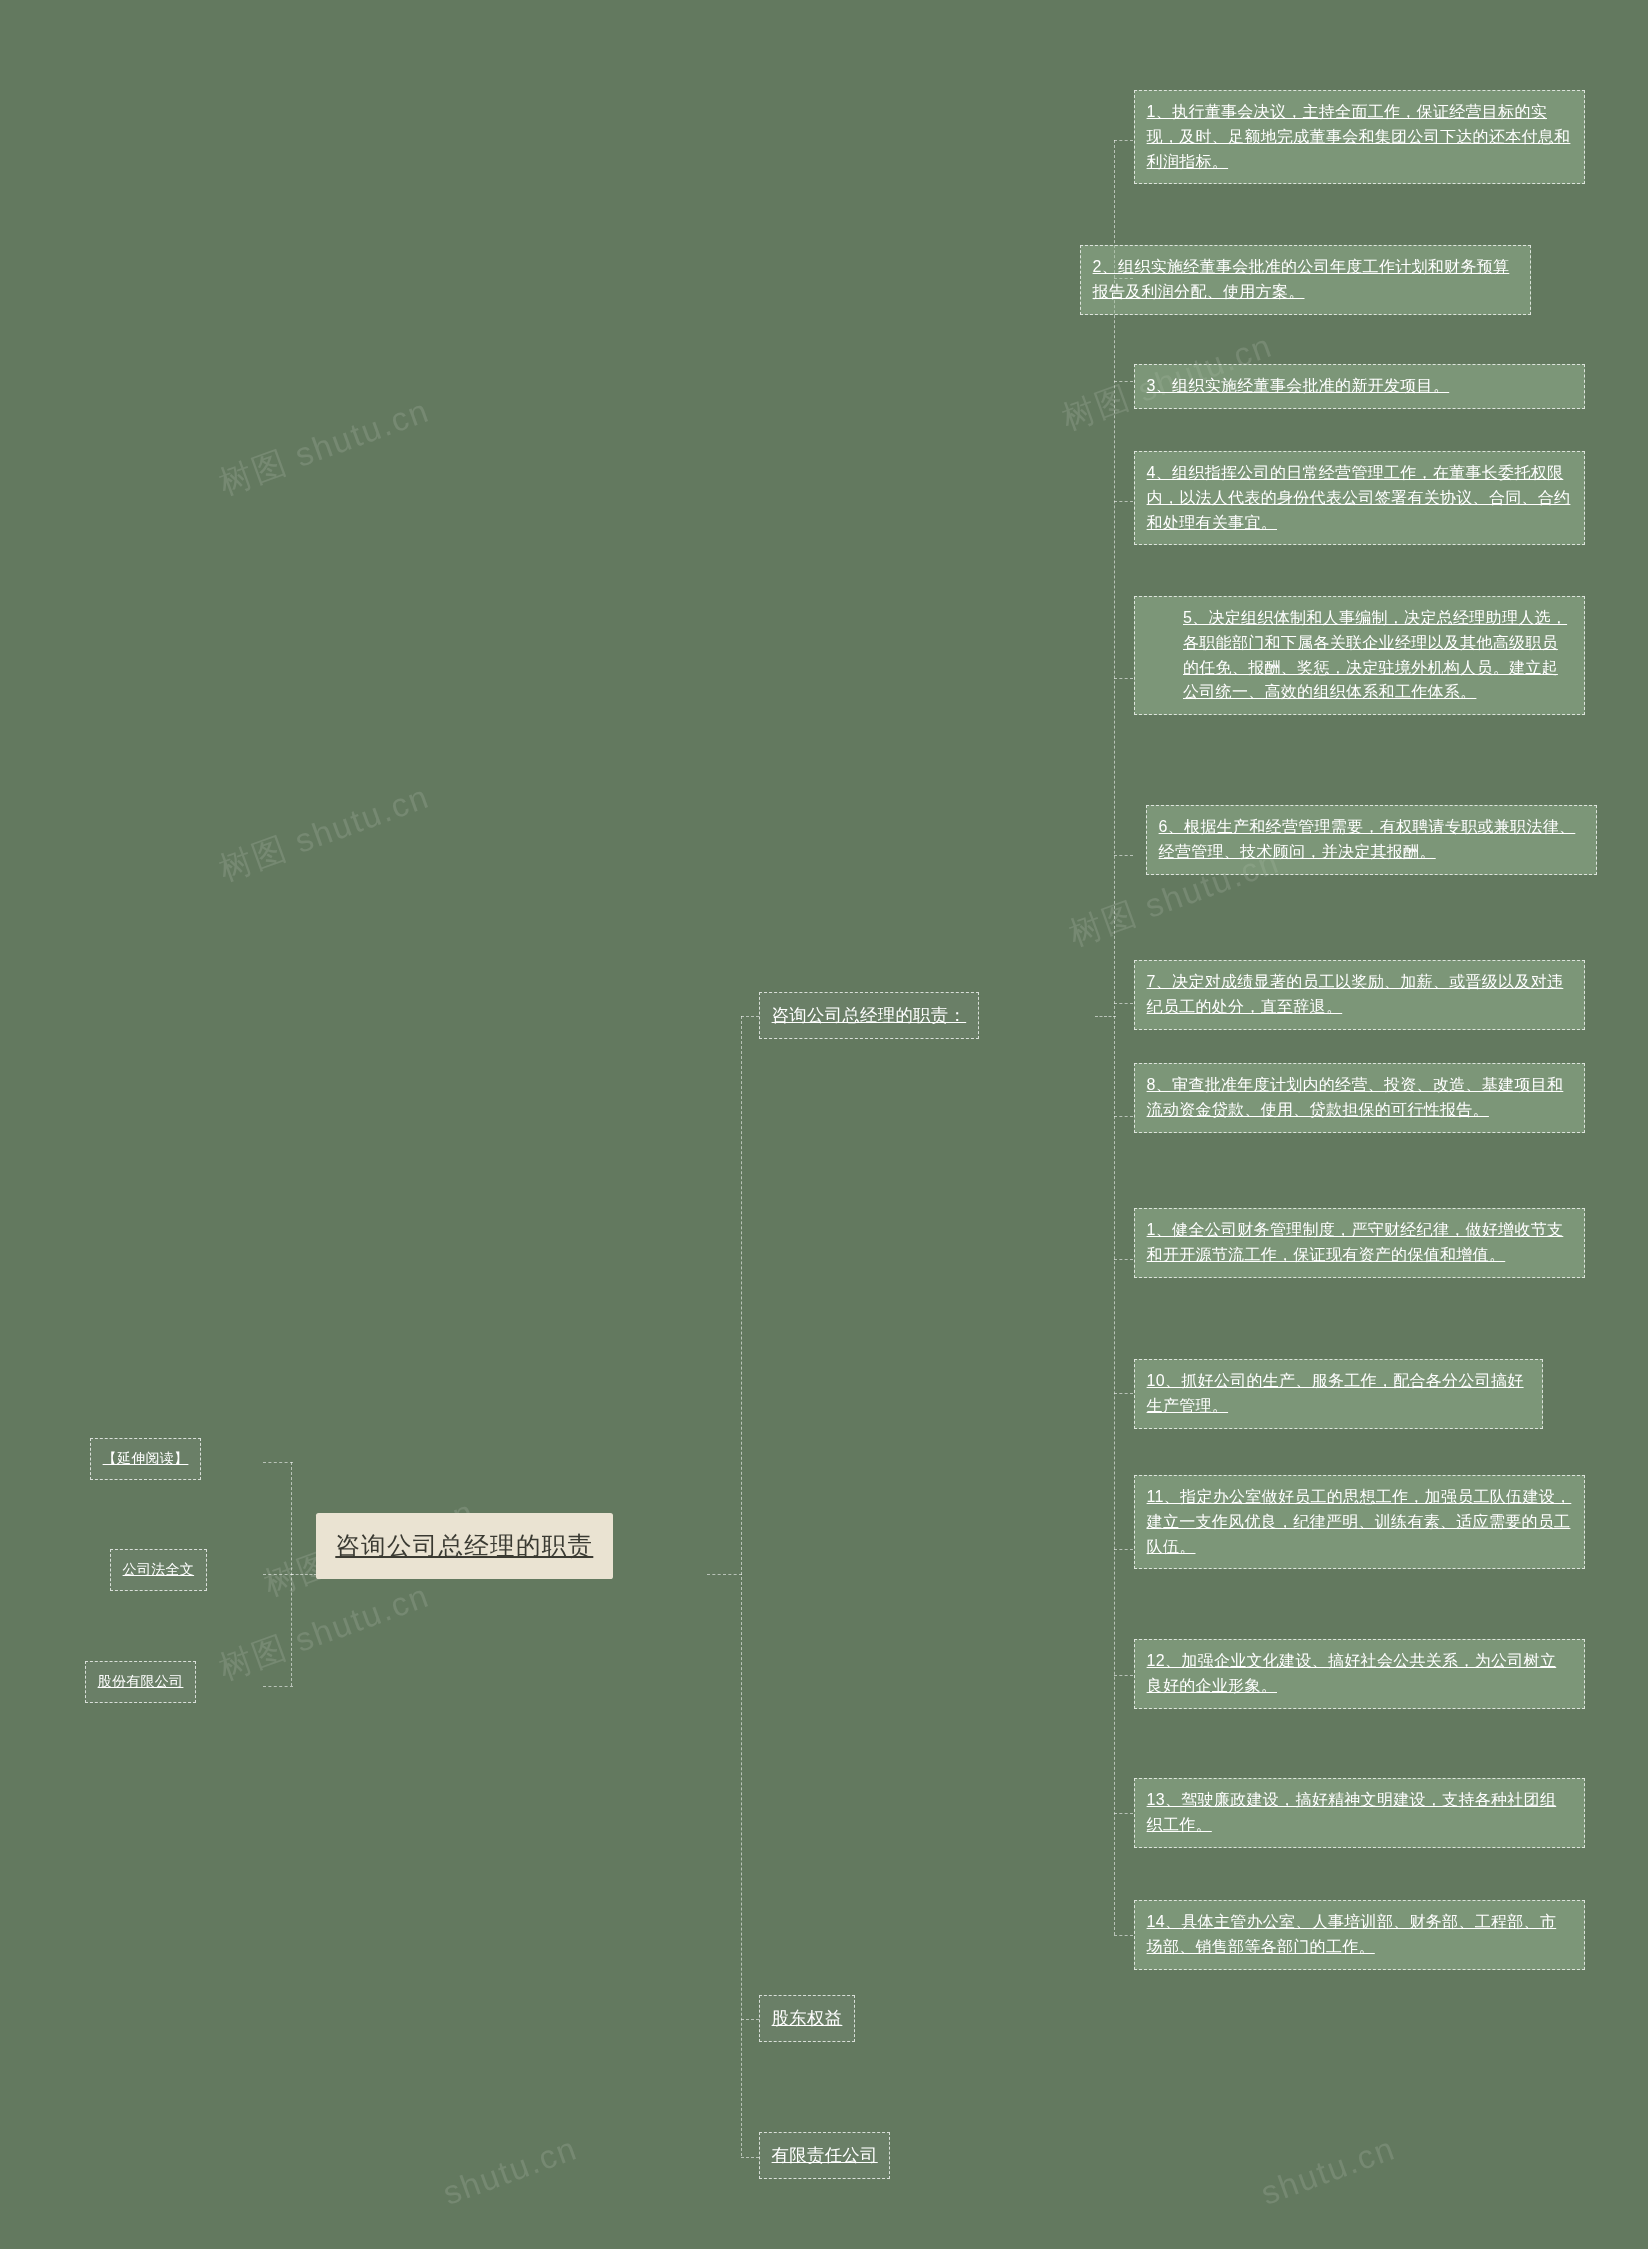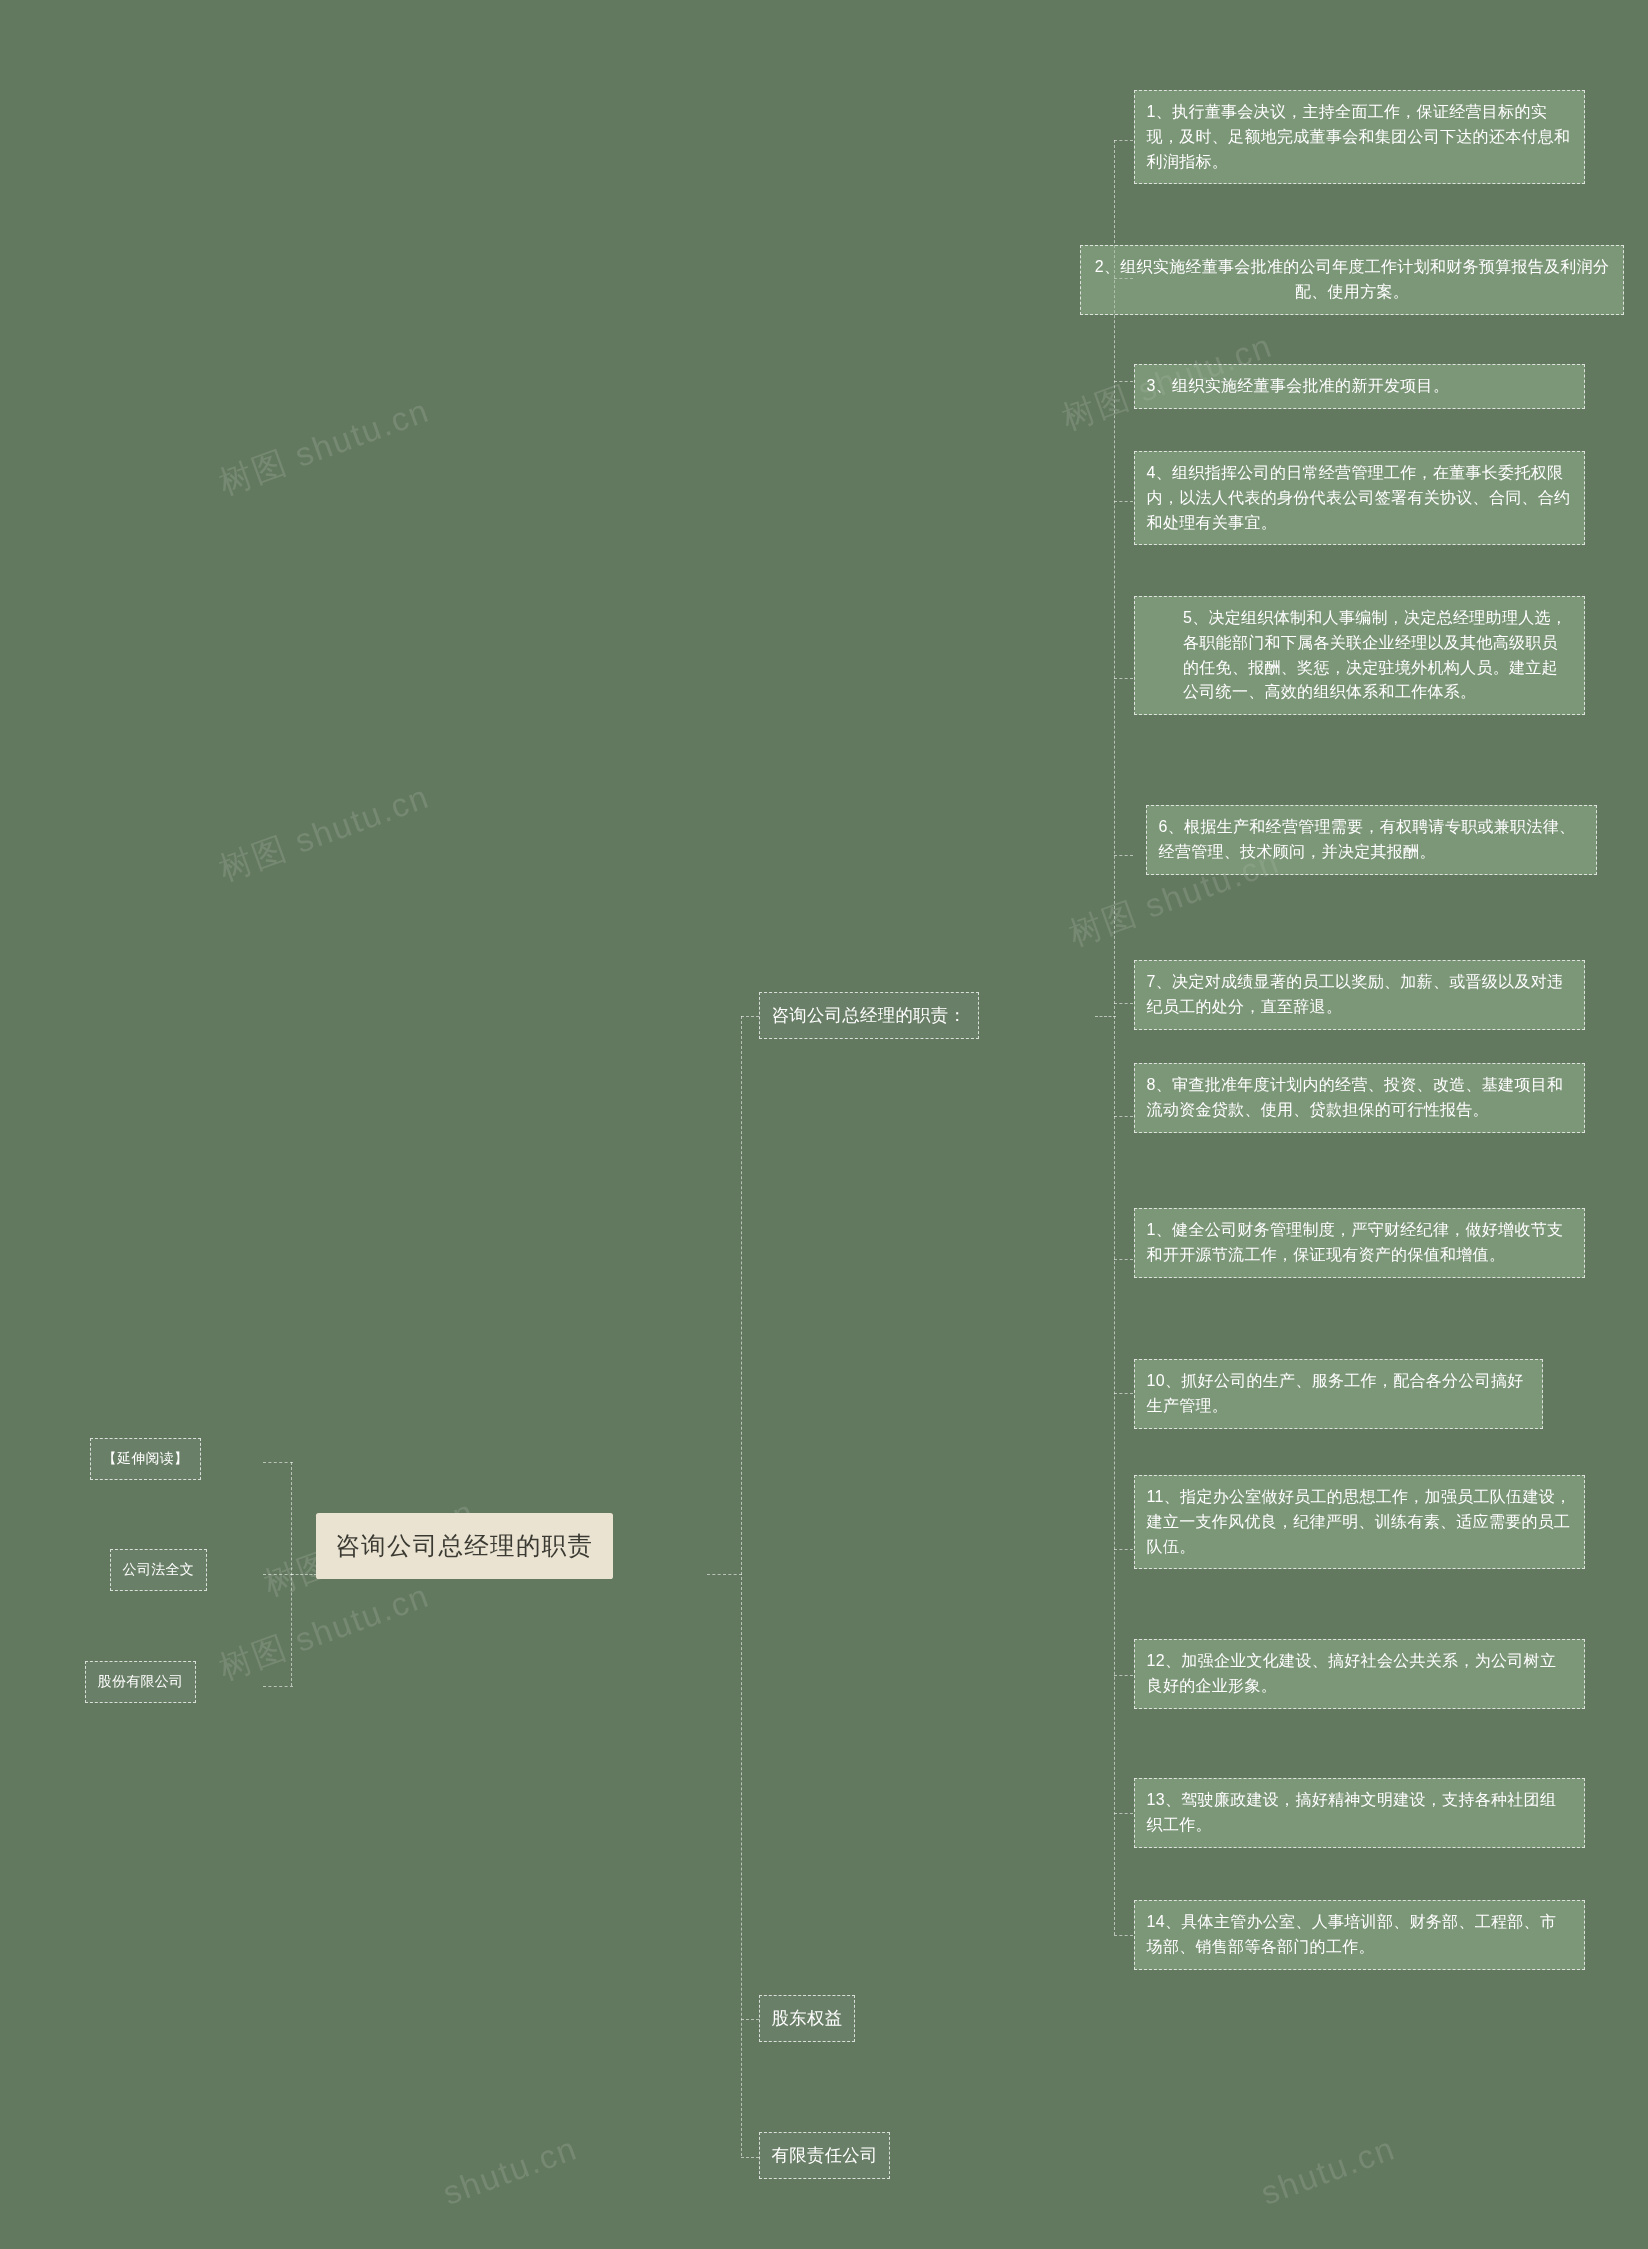--- a/index.html
+++ b/index.html
@@ -46,20 +46,21 @@
   .node {
     position: absolute;
     box-sizing: border-box;
     border: 1.3px dashed rgba(255,255,255,0.75);
     color: #ffffff;
     font-size: 16px;
     line-height: 1.55;
     padding: 9px 11.6px;
     background: rgba(255,255,255,0.07);
     letter-spacing: 0.3px;
+    text-decoration: underline;
   }
   .node.center {
     background: #eae3d2;
     border: none;
     color: #3a3a32;
     font-size: 24.5px;
     padding: 14px 19.3px;
     border-radius: 2.6px;
     letter-spacing: 1.3px;
     white-space: nowrap;
@@ -123,21 +124,21 @@
 
 <div class="node leaf-left" style="left:90px;top:1438px;">【延伸阅读】</div>
 <div class="node leaf-left" style="left:110px;top:1549px;">公司法全文</div>
 <div class="node leaf-left" style="left:85px;top:1661px;">股份有限公司</div>
 
 <div class="node branch" style="left:759px;top:992px;">咨询公司总经理的职责：</div>
 <div class="node branch" style="left:759px;top:1995px;">股东权益</div>
 <div class="node branch" style="left:759px;top:2132px;">有限责任公司</div>
 
 <div class="node detail" style="left:1134px;top:90px;width:451px;">1、执行董事会决议，主持全面工作，保证经营目标的实现，及时、足额地完成董事会和集团公司下达的还本付息和利润指标。</div>
-<div class="node detail" style="left:1080px;top:245px;width:544px;text-align:center;">2、组织实施经董事会批准的公司年度工作计划和财务预算报告及利润分配、使用方案。</div>
+<div class="node detail" style="left:1080px;top:245px;width:451px;">2、组织实施经董事会批准的公司年度工作计划和财务预算报告及利润分配、使用方案。</div>
 <div class="node detail" style="left:1134px;top:364px;width:451px;">3、组织实施经董事会批准的新开发项目。</div>
 <div class="node detail" style="left:1134px;top:451px;width:451px;">4、组织指挥公司的日常经营管理工作，在董事长委托权限内，以法人代表的身份代表公司签署有关协议、合同、合约和处理有关事宜。</div>
 <div class="node detail" style="left:1134px;top:596px;width:451px;padding-left:48px;">5、决定组织体制和人事编制，决定总经理助理人选，各职能部门和下属各关联企业经理以及其他高级职员的任免、报酬、奖惩，决定驻境外机构人员。建立起公司统一、高效的组织体系和工作体系。</div>
 <div class="node detail" style="left:1134px;top:805px;width:451px;margin-left:12px;">6、根据生产和经营管理需要，有权聘请专职或兼职法律、经营管理、技术顾问，并决定其报酬。</div>
 <div class="node detail" style="left:1134px;top:960px;width:451px;">7、决定对成绩显著的员工以奖励、加薪、或晋级以及对违纪员工的处分，直至辞退。</div>
 <div class="node detail" style="left:1134px;top:1063px;width:451px;">8、审查批准年度计划内的经营、投资、改造、基建项目和流动资金贷款、使用、贷款担保的可行性报告。</div>
 <div class="node detail" style="left:1134px;top:1208px;width:451px;">1、健全公司财务管理制度，严守财经纪律，做好增收节支和开开源节流工作，保证现有资产的保值和增值。</div>
 <div class="node detail" style="left:1134px;top:1359px;width:409px;">10、抓好公司的生产、服务工作，配合各分公司搞好生产管理。</div>
 <div class="node detail" style="left:1134px;top:1475px;width:451px;">11、指定办公室做好员工的思想工作，加强员工队伍建设，建立一支作风优良，纪律严明、训练有素、适应需要的员工队伍。</div>
 <div class="node detail" style="left:1134px;top:1639px;width:451px;">12、加强企业文化建设、搞好社会公共关系，为公司树立良好的企业形象。</div>

